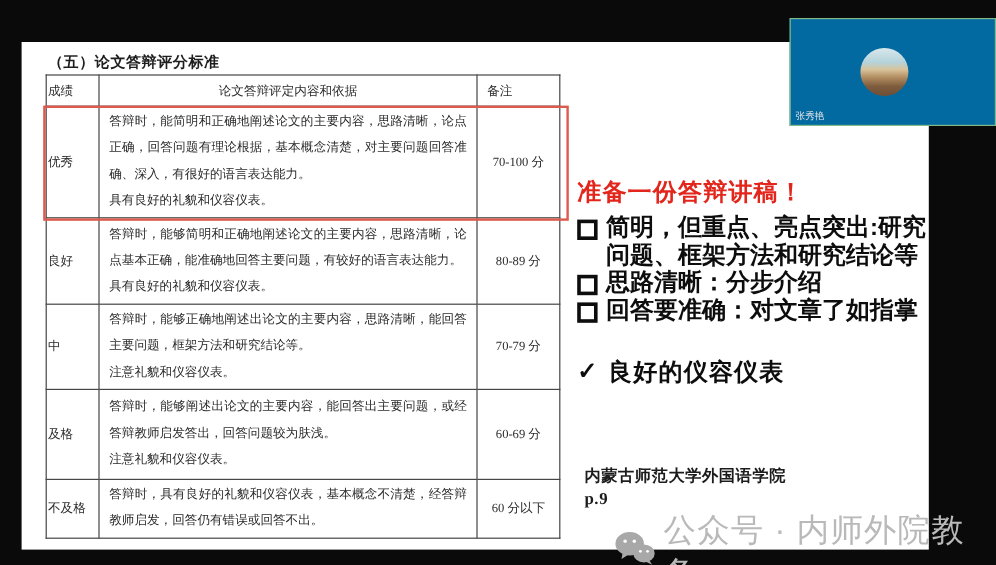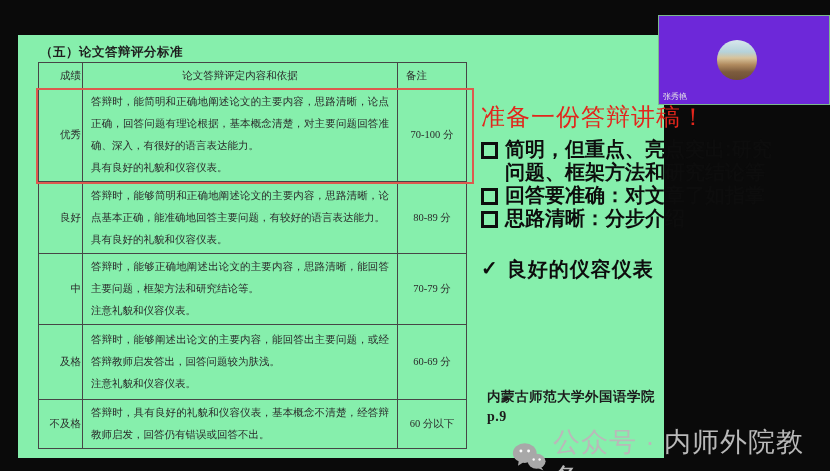--- a/index.html
+++ b/index.html
@@ -5,22 +5,22 @@
   html,body{margin:0;padding:0;}
   body{
     position:relative;
     width:830px;height:471px;
     background:#0a0a0a;
     overflow:hidden;
     font-family:"Liberation Sans", sans-serif;
   }
   
   .slide{
-    position:absolute;left:18px;top:35px;width:646px;height:423px;
-    background:#86efac;
+    position:absolute;left:18px;top:35px;width:756px;height:423px;
+    background:#ffffff;
   }
   .slide-title{
     position:absolute;left:22px;top:9px;
     font-family:"Liberation Serif", serif;
     font-weight:bold;font-size:12.5px;color:#1e1e1e;letter-spacing:.5px;
   }
   
   .table-area{position:absolute;left:20px;top:27px;width:432px;}
   table.score-table{
     border-collapse:collapse;table-layout:fixed;width:428px;
@@ -28,37 +28,37 @@
   }
   table.score-table col.c-grade{width:44px;}
   table.score-table col.c-content{width:315px;}
   table.score-table col.c-remark{width:69px;}
   table.score-table th, table.score-table td{
     border:1px solid #464646;font-weight:normal;vertical-align:middle;
   }
   tr.hdr{height:26px;}
   tr.r0{height:92px;} tr.r1{height:72px;} tr.r2{height:71px;}
   tr.r3{height:75px;} tr.r4{height:45px;}
-  .th-grade,.td-grade{text-align:right;}
+  .th-grade,.td-grade{text-align:left;}
   .th-content{text-align:center;margin-left:17px;}
   .th-remark{text-align:left;padding-left:8px;}
   .td-content{
     padding:2px 8px;line-height:22px;text-align:justify;white-space:pre-line;
   }
   .td-remark{text-align:center;}
   .red-box{
     position:absolute;left:-2px;top:26px;width:434px;height:92px;
     border:2px solid var(--highlight-box-red,#dd5a4e);
     pointer-events:none;z-index:2;
   }
   
   .notes{position:absolute;left:463px;top:66px;width:302px;}
   .notes-heading{
     color:var(--accent-red,#e2261c);
-    font-weight:normal;font-size:24px;letter-spacing:1px;margin-bottom:5px;
+    font-weight:bold;font-size:20px;letter-spacing:1px;margin-bottom:5px;margin-top:46px;
   }
   .bullet-row{
     display:flex;gap:7px;align-items:flex-start;
     font-weight:bold;font-size:20px;line-height:23px;color:#0d0d0d;
   }
   .bullet-square{
     flex:none;width:11px;height:11px;border:3.5px solid #0d0d0d;margin-top:4px;
   }
   .check-row{
     display:flex;gap:8px;margin-top:26px;
@@ -69,21 +69,21 @@
   .slide-footer{
     position:absolute;left:469px;top:353px;
     font-family:"Liberation Serif", serif;
     font-weight:bold;font-size:13.5px;line-height:17px;
     color:#1c1c1c;letter-spacing:.5px;
   }
   .slide-footer .page-num{margin-top:3px;font-size:14px;}
   
   .video-window{
     position:absolute;left:658px;top:15px;width:170px;height:88px;
-    background:#6d28d9;border:1px solid var(--video-border-green,#7cb98b);
+    background:#0369a1;border:1px solid var(--video-border-green,#7cb98b);
     z-index:40;
   }
   .avatar{
     position:absolute;left:58px;top:24px;width:40px;height:40px;border-radius:50%;
     background:linear-gradient(180deg,#d8e8ec 0%,#b5d2da 30%,#d8c39b 45%,
                #b08a5e 62%,#7d5c3e 80%,#6e4f35 100%);
   }
   .participant-name{
     position:absolute;left:4px;bottom:2px;font-size:8px;color:#e6e6e6;
   }
@@ -151,25 +151,25 @@
   </div>
 
   <div class="notes">
     <div class="notes-heading">准备一份答辩讲稿！</div>
     <div class="bullet-row">
       <span class="bullet-square"></span>
       <span>简明，但重点、亮点突出:研究问题、框架方法和研究结论等</span>
     </div>
     <div class="bullet-row">
       <span class="bullet-square"></span>
-      <span>回答要准确：对文章了如指掌</span>
+      <span>思路清晰：分步介绍</span>
     </div>
     <div class="bullet-row">
       <span class="bullet-square"></span>
-      <span>思路清晰：分步介绍</span>
+      <span>回答要准确：对文章了如指掌</span>
     </div>
     <div class="check-row">
       <span class="check-glyph">✓</span>
       <span>良好的仪容仪表</span>
     </div>
   </div>
 
   <div class="slide-footer">
     <div>内蒙古师范大学外国语学院</div>
     <div class="page-num">p.9</div>

